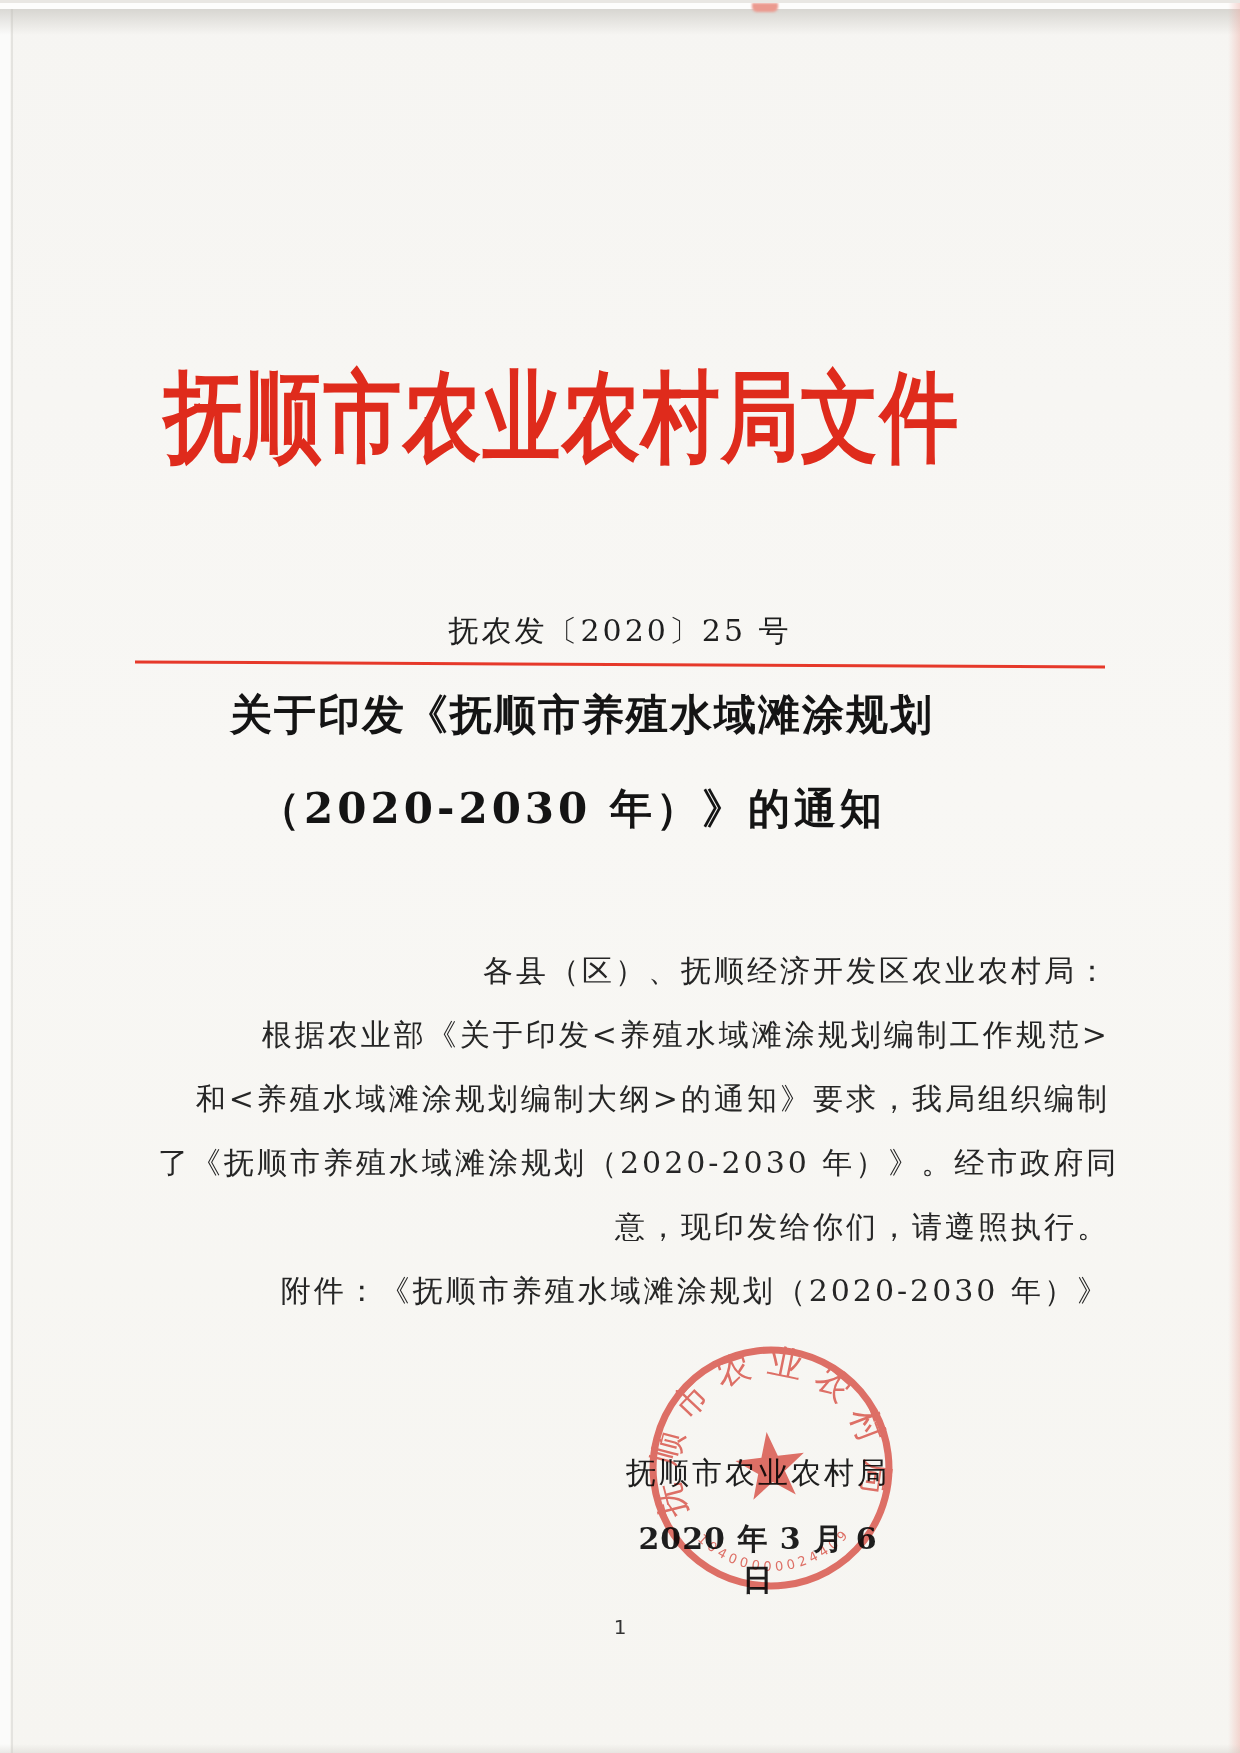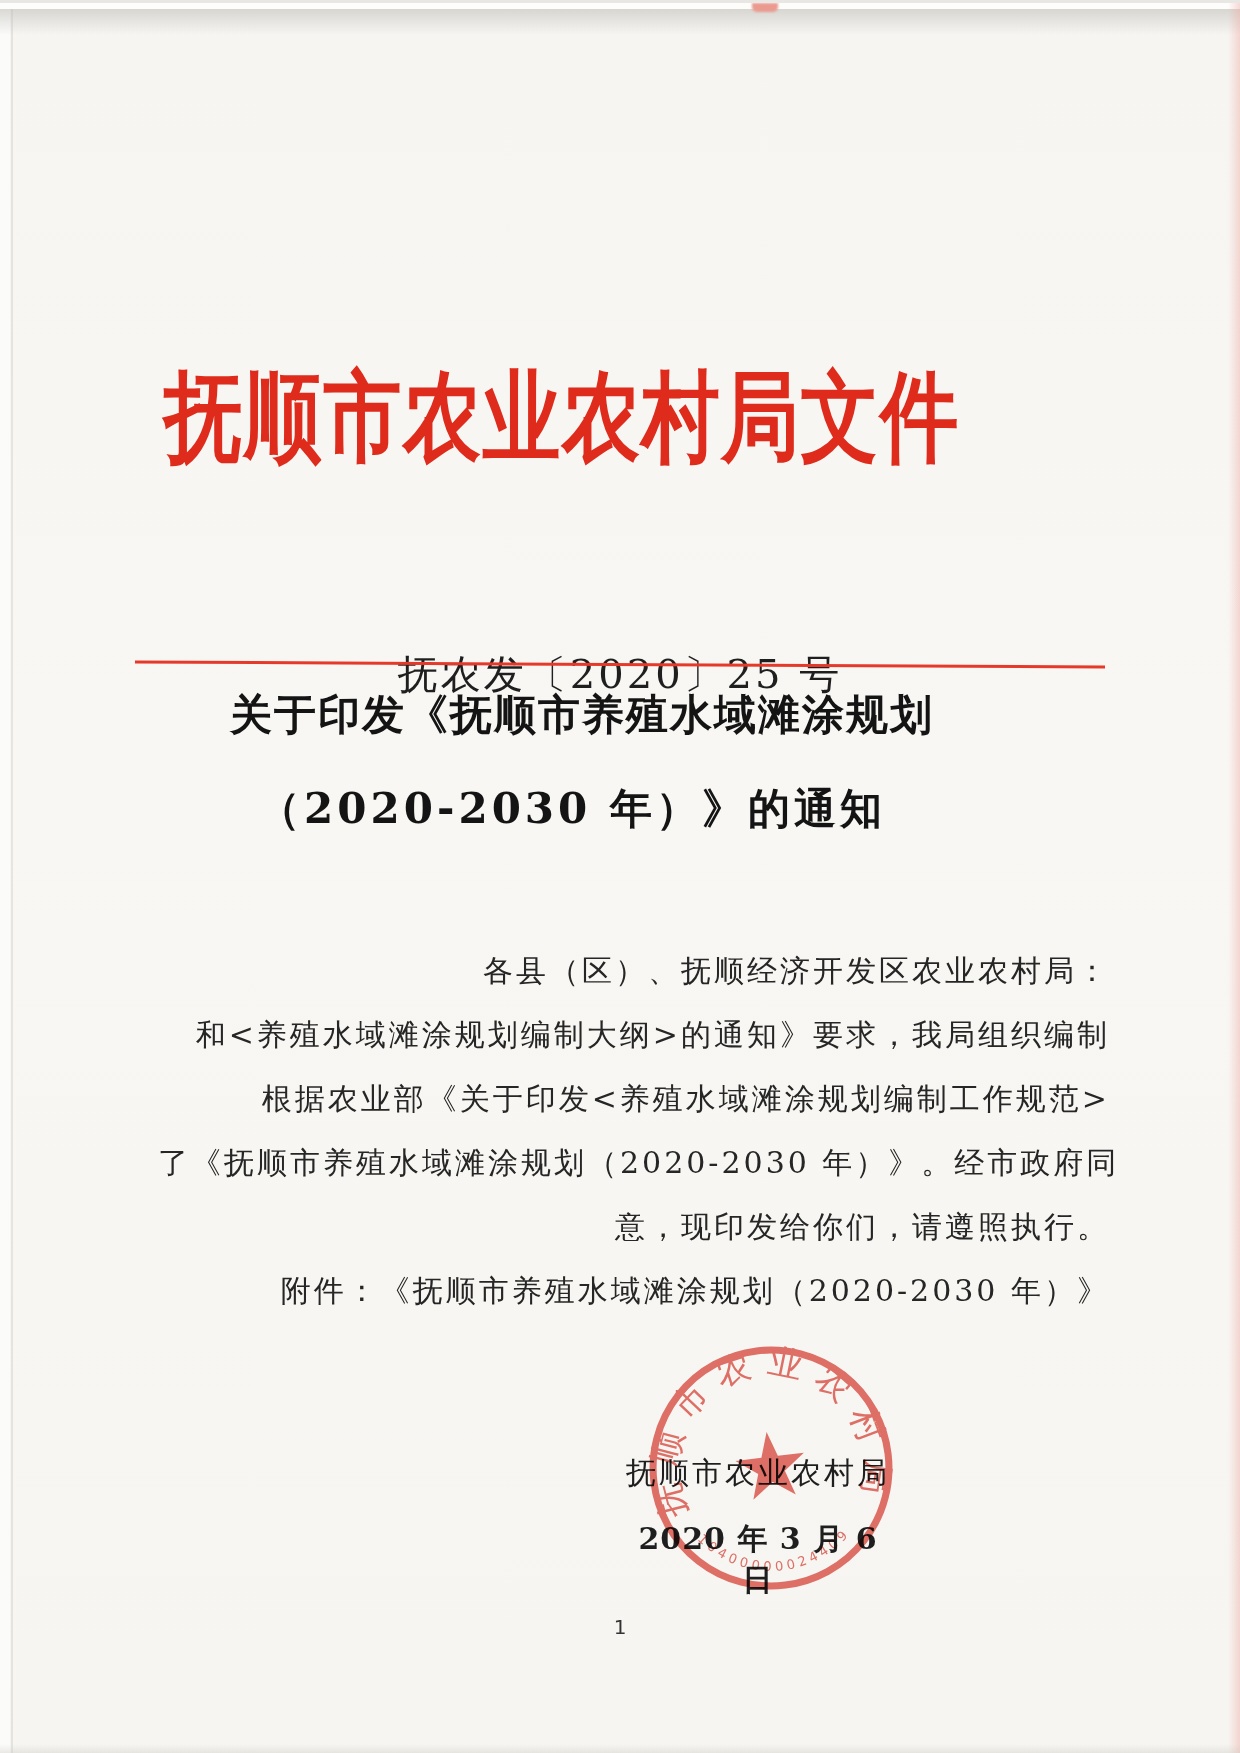--- a/index.html
+++ b/index.html
@@ -41,23 +41,23 @@
     font-weight: bold;
     white-space: nowrap;
     color: var(--c-header_red, #df2b1c);
     letter-spacing: 2px;
     transform: translateX(-58px) scale(0.82, 1.04);
     transform-origin: center;
   }
 
   .doc-number {
     position: absolute;
-    top: 644px; left: 0; width: 100%;
-    text-align: center;
-    font-size: 40px;
+    top: 608px; left: 0; width: 100%;
+    text-align: center;
+    font-size: 30px;
     letter-spacing: 3px;
     color: #1f1f1f;
   }
 
   .red-line {
     position: absolute;
     top: 660px; left: 135px;
     width: 970px; height: 3px;
     background: var(--c-divider_red, #e6392a);
     transform: rotate(0.3deg);
@@ -160,22 +160,22 @@
 
   <div class="doc-number">抚农发〔2020〕25 号</div>
 
   <div class="red-line"></div>
 
   <div class="doc-title title-line1">关于印发《抚顺市养殖水域滩涂规划</div>
   <div class="doc-title title-line2">（2020-2030 年）》的通知</div>
 
   <div class="body-block">
     <div class="body-line">各县（区）、抚顺经济开发区农业农村局：</div>
+    <div class="body-line indent">根据农业部《关于印发&lt;养殖水域滩涂规划编制工作规范&gt;</div>
     <div class="body-line">和&lt;养殖水域滩涂规划编制大纲&gt;的通知》要求，我局组织编制</div>
-    <div class="body-line indent">根据农业部《关于印发&lt;养殖水域滩涂规划编制工作规范&gt;</div>
     <div class="body-line">了《抚顺市养殖水域滩涂规划（2020-2030 年）》。经市政府同</div>
     <div class="body-line">意，现印发给你们，请遵照执行。</div>
     <div class="body-line indent">附件：《抚顺市养殖水域滩涂规划（2020-2030 年）》</div>
   </div>
 
   <div class="sig-org">抚顺市农业农村局</div>
   <div class="sig-date">2020 年 3 月 6 日</div>
 
   <svg class="seal" viewBox="0 0 252 252">
     <defs>

